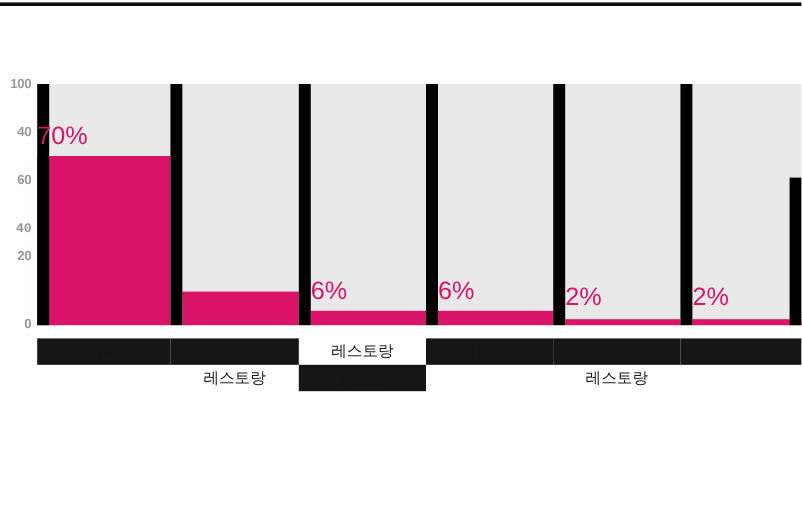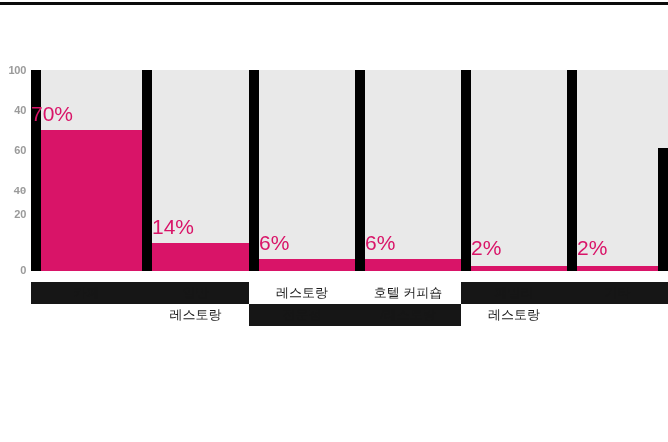--- a/index.html
+++ b/index.html
@@ -169,21 +169,20 @@
       <div class="sep" style="left:0px;"></div>
       <div class="col-bg" style="left:0px; width:111px;"></div>
       <div class="col-fill" style="left:0px; width:111px; height:141px;"></div>
       <div class="val-label" style="left:0px; width:111px; top:32px;">70%</div>
     </div>
 
     <div class="group" style="left:111px; width:107px;">
       <div class="sep" style="left:0px;"></div>
       <div class="col-bg" style="left:10px; width:97px;"></div>
       <div class="col-fill" style="left:10px; width:97px; height:28px;"></div>
-      <div class="val-label" style="left:10px; width:97px; top:145px;">14%</div>
     </div>
 
     <div class="group" style="left:218px; width:106px;">
       <div class="sep" style="left:0px;"></div>
       <div class="col-bg" style="left:10px; width:96px;"></div>
       <div class="col-fill" style="left:10px; width:96px; height:12px;"></div>
       <div class="val-label" style="left:10px; width:96px; top:161px;">6%</div>
     </div>
 
     <div class="group" style="left:324px; width:106px;">
@@ -221,21 +220,20 @@
       <span class="hl">일반</span>
       <span>레스토랑</span>
     </div>
 
     <div class="x-label" style="left:249px; width:106px; top:6px;">
       <span>레스토랑</span>
       <span class="hl">전문점</span>
     </div>
 
     <div class="x-label" style="left:355px; width:106px; top:6px;">
-      <span>호텔 커피숍</span>
       <span class="hl">/레스토랑</span>
     </div>
 
     <div class="x-label" style="left:461px; width:106px; top:6px;">
       <span class="hl">패밀리</span>
       <span>레스토랑</span>
     </div>
 
     <div class="x-label" style="left:567px; width:101px; top:6px;">
       <span class="hl">기타</span>

